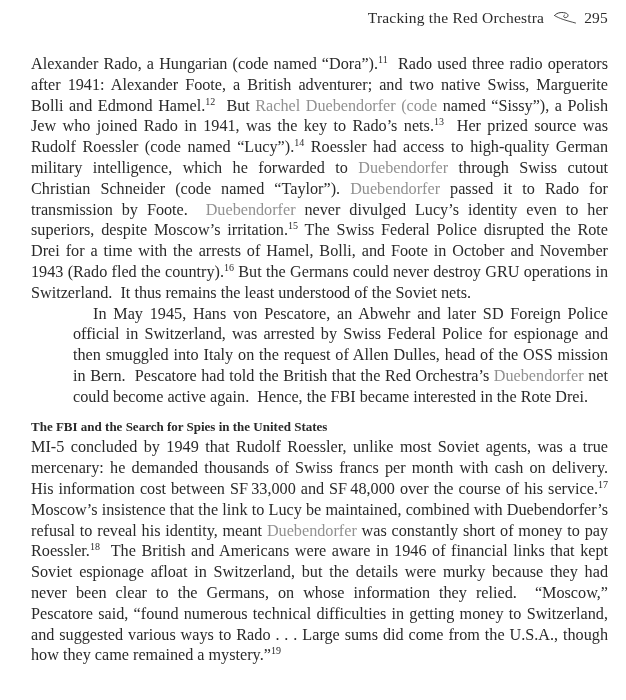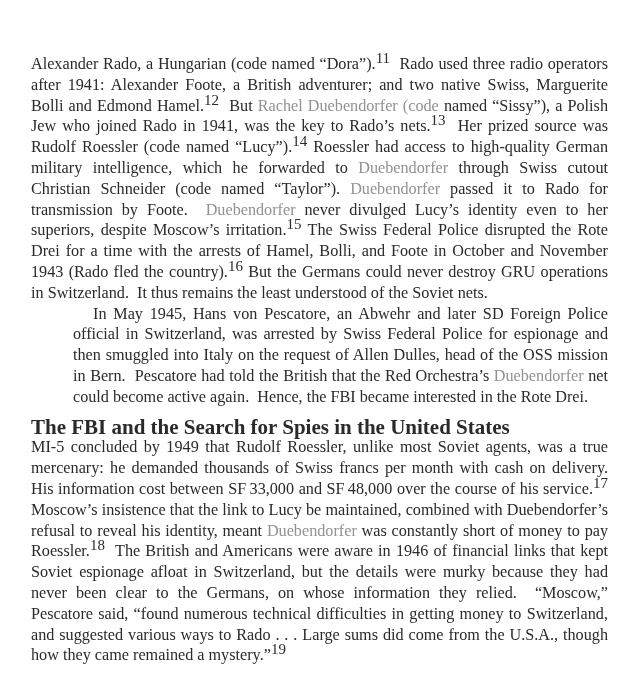--- a/index.html
+++ b/index.html
@@ -34,39 +34,49 @@
     line-height: 20.8px;
     text-align: justify;
   }
   .para {
     margin: 0;
     white-space: pre-wrap;
   }
   .para.indent { text-indent: 20px; margin-left: 42px; }
   .section-heading {
     margin: 9px 0 0 0;
-    font-size: 21px;
+    font-size: 13px;
     line-height: 20.8px;
     font-weight: bold;
     text-align: left;
     white-space: pre-wrap;
   }
   .faded { color: var(--faded, #919191); }
   sup {
-    font-size: 15px;
+    font-size: 10px;
     line-height: 0;
     vertical-align: super;
     letter-spacing: 0;
   }
 </style>
 </head>
 <body>
 
 <div class="book-page">
 
+  <div class="running-header">
+    <span>Tracking the Red Orchestra</span>
+    <span class="ornament">
+      <svg width="24" height="13" viewBox="0 0 24 13" aria-hidden="true">
+        <path d="M1.5 4.5 C4 1.2 10 0.8 13.5 2.4 C15.8 3.5 15.4 6.2 12.8 6.6 C10.8 6.9 9.8 5.2 11.4 4.1" fill="none" stroke="#3a3a3a" stroke-width="1" stroke-linecap="round"></path>
+        <path d="M1.5 4.5 C6 7.5 13 9.5 22.5 12" fill="none" stroke="#3a3a3a" stroke-width="0.9" stroke-linecap="round"></path>
+      </svg>
+    </span>
+    <span>295</span>
+  </div>
 
   <div class="page-body">
       <p class="para"><span>Alexander Rado, a Hungarian (code named “Dora”).</span><sup>11</sup><span>  Rado used three radio operators after 1941: Alexander Foote, a British adventurer; and two native Swiss, Marguerite Bolli and Edmond Hamel.</span><sup>12</sup><span>  But </span><span class="faded">Rachel Duebendorfer (code</span><span> named “Sissy”), a Polish Jew who joined Rado in 1941, was the key to Rado’s nets.</span><sup>13</sup><span>  Her prized source was Rudolf Roessler (code named “Lucy”).</span><sup>14</sup><span> Roessler had access to high-quality German military intelligence, which he forwarded to </span><span class="faded">Duebendorfer</span><span> through Swiss cutout Christian Schneider (code named “Taylor”). </span><span class="faded">Duebendorfer</span><span> passed it to Rado for transmission by Foote.  </span><span class="faded">Duebendorfer</span><span> never divulged Lucy’s identity even to her superiors, despite Moscow’s irritation.</span><sup>15</sup><span> The Swiss Federal Police disrupted the Rote Drei for a time with the arrests of Hamel, Bolli, and Foote in October and November 1943 (Rado fled the country).</span><sup>16</sup><span> But the Germans could never destroy GRU operations in Switzerland.  It thus remains the least understood of the Soviet nets.</span></p>
       <p class="para indent"><span>In May 1945, Hans von Pescatore, an Abwehr and later SD Foreign Police official in Switzerland, was arrested by Swiss Federal Police for espionage and then smuggled into Italy on the request of Allen Dulles, head of the OSS mission in Bern.  Pescatore had told the British that the Red Orchestra’s </span><span class="faded">Duebendorfer</span><span> net could become active again.  Hence, the FBI became interested in the Rote Drei.</span></p>
       <h2 class="section-heading"><span>The FBI and the Search for Spies in the United States</span></h2>
       <p class="para"><span>MI-5 concluded by 1949 that Rudolf Roessler, unlike most Soviet agents, was a true mercenary: he demanded thousands of Swiss francs per month with cash on delivery.  His information cost between SF 33,000 and SF 48,000 over the course of his service.</span><sup>17</sup><span>  Moscow’s insistence that the link to Lucy be maintained, combined with Duebendorfer’s refusal to reveal his identity, meant </span><span class="faded">Duebendorfer</span><span> was constantly short of money to pay Roessler.</span><sup>18</sup><span>  The British and Americans were aware in 1946 of financial links that kept Soviet espionage afloat in Switzerland, but the details were murky because they had never been clear to the Germans, on whose information they relied.  “Moscow,” Pescatore said, “found numerous technical difficulties in getting money to Switzerland, and suggested various ways to Rado . . . Large sums did come from the U.S.A., though how they came remained a mystery.”</span><sup>19</sup></p>
     </div>
 
 </div>
 

